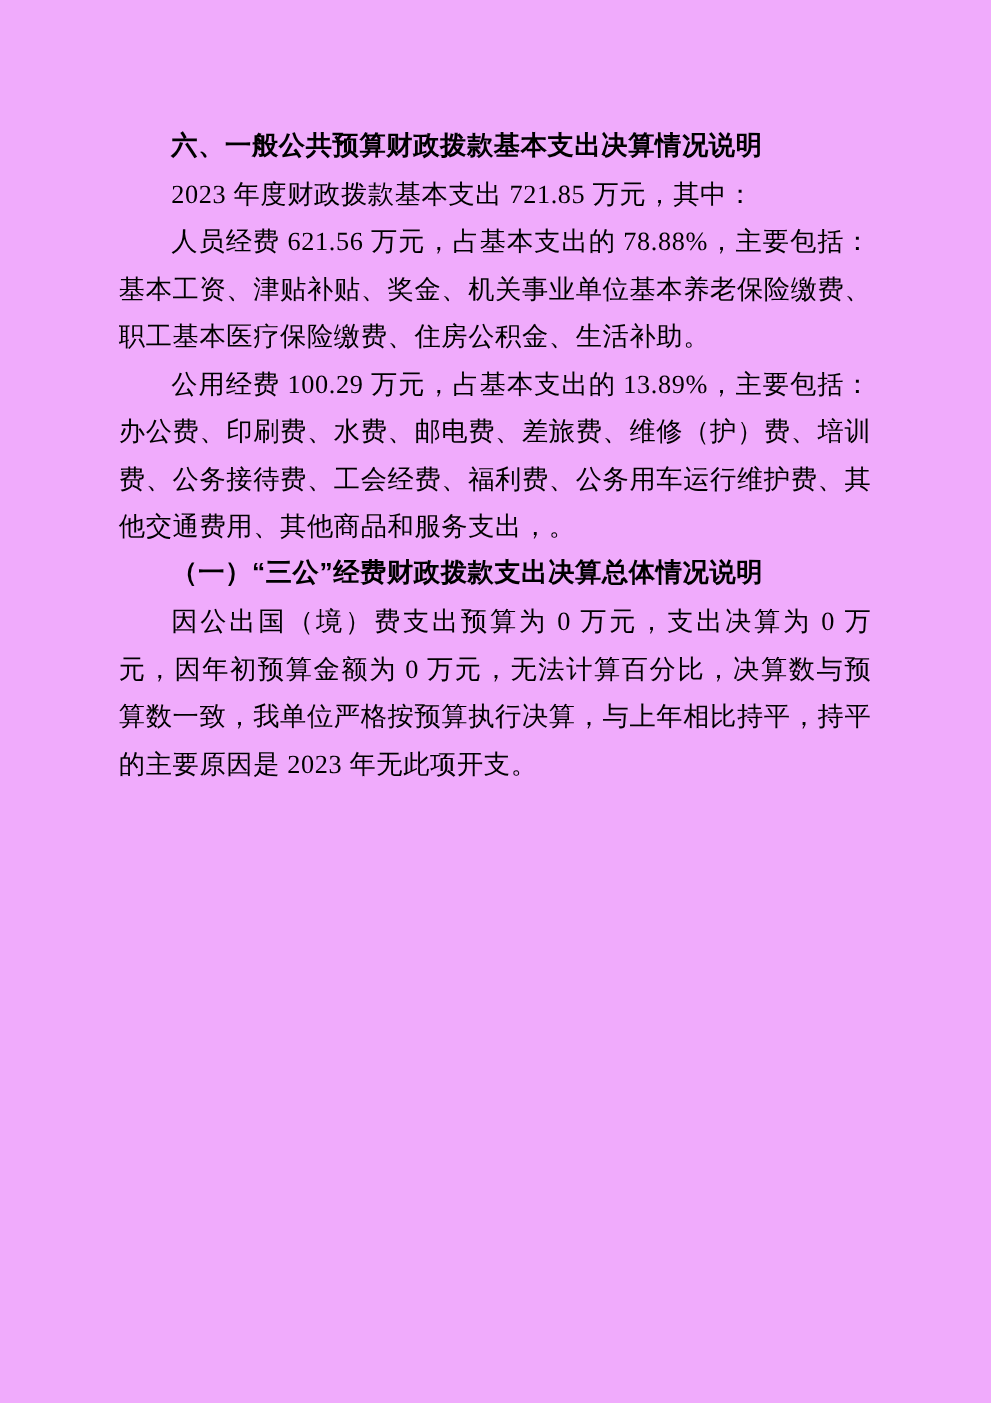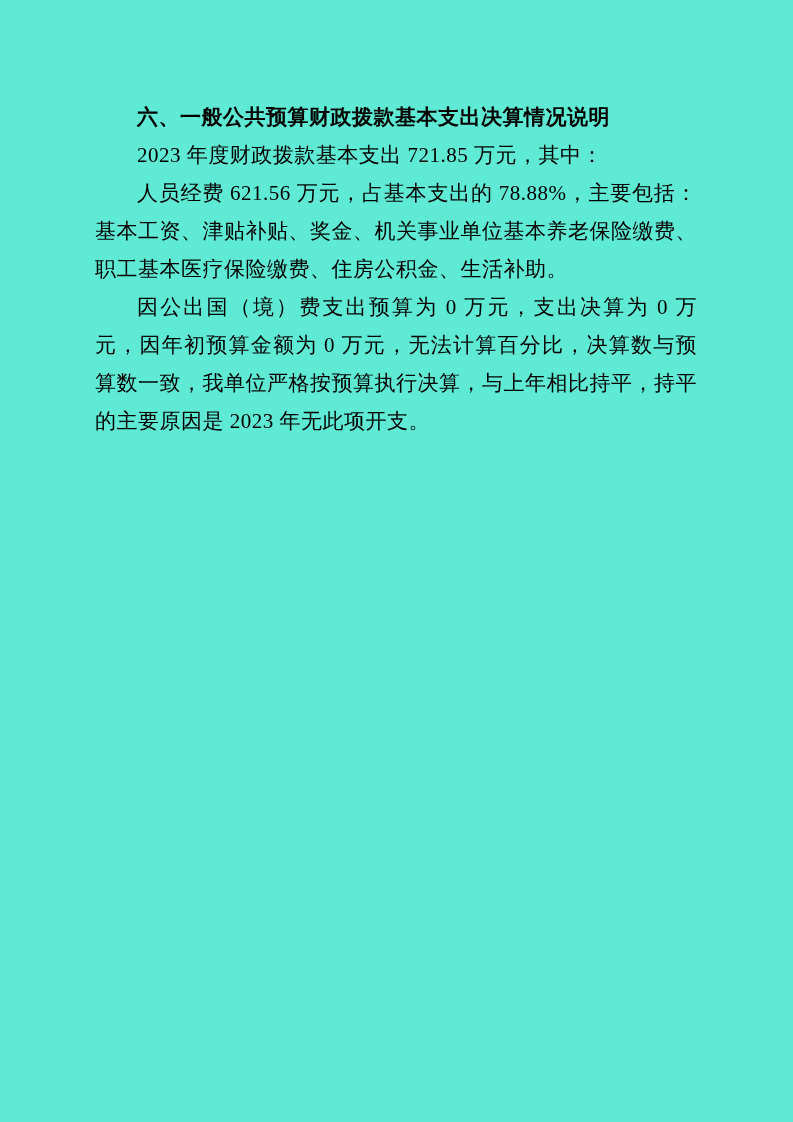--- a/index.html
+++ b/index.html
@@ -12,21 +12,21 @@
     height: 1122px;
     overflow: hidden;
     font-family: "Liberation Serif", "DejaVu Serif", serif;
     color: #000000;
   }
   .page {
     box-sizing: border-box;
     width: 793px;
     height: 1122px;
     padding: 98px 96px 60px 95px;
-    background: #5eead4;
+    background: #f0abfc;
   }
   .doc p {
     margin: 0;
     font-size: 21px;
     line-height: 38px;
     text-align: justify;
     text-indent: 2em;
     letter-spacing: 0.5px;
     word-break: break-all;
   }
@@ -36,15 +36,17 @@
   }
 </style>
 </head>
 <body>
 
 <div class="page">
   <div class="doc">
     <p class="heading">六、一般公共预算财政拨款基本支出决算情况说明</p>
     <p class="body">2023 年度财政拨款基本支出 721.85 万元，其中：</p>
     <p class="body">人员经费 621.56 万元，占基本支出的 78.88%，主要包括：基本工资、津贴补贴、奖金、机关事业单位基本养老保险缴费、职工基本医疗保险缴费、住房公积金、生活补助。</p>
+    <p class="body">公用经费 100.29 万元，占基本支出的 13.89%，主要包括：办公费、印刷费、水费、邮电费、差旅费、维修（护）费、培训费、公务接待费、工会经费、福利费、公务用车运行维护费、其他交通费用、其他商品和服务支出，。</p>
+    <p class="heading">（一）“三公”经费财政拨款支出决算总体情况说明</p>
     <p class="body">因公出国（境）费支出预算为 0 万元，支出决算为 0 万元，因年初预算金额为 0 万元，无法计算百分比，决算数与预算数一致，我单位严格按预算执行决算，与上年相比持平，持平的主要原因是 2023 年无此项开支。</p>
   </div>
 </div>
 
 </body></html>

